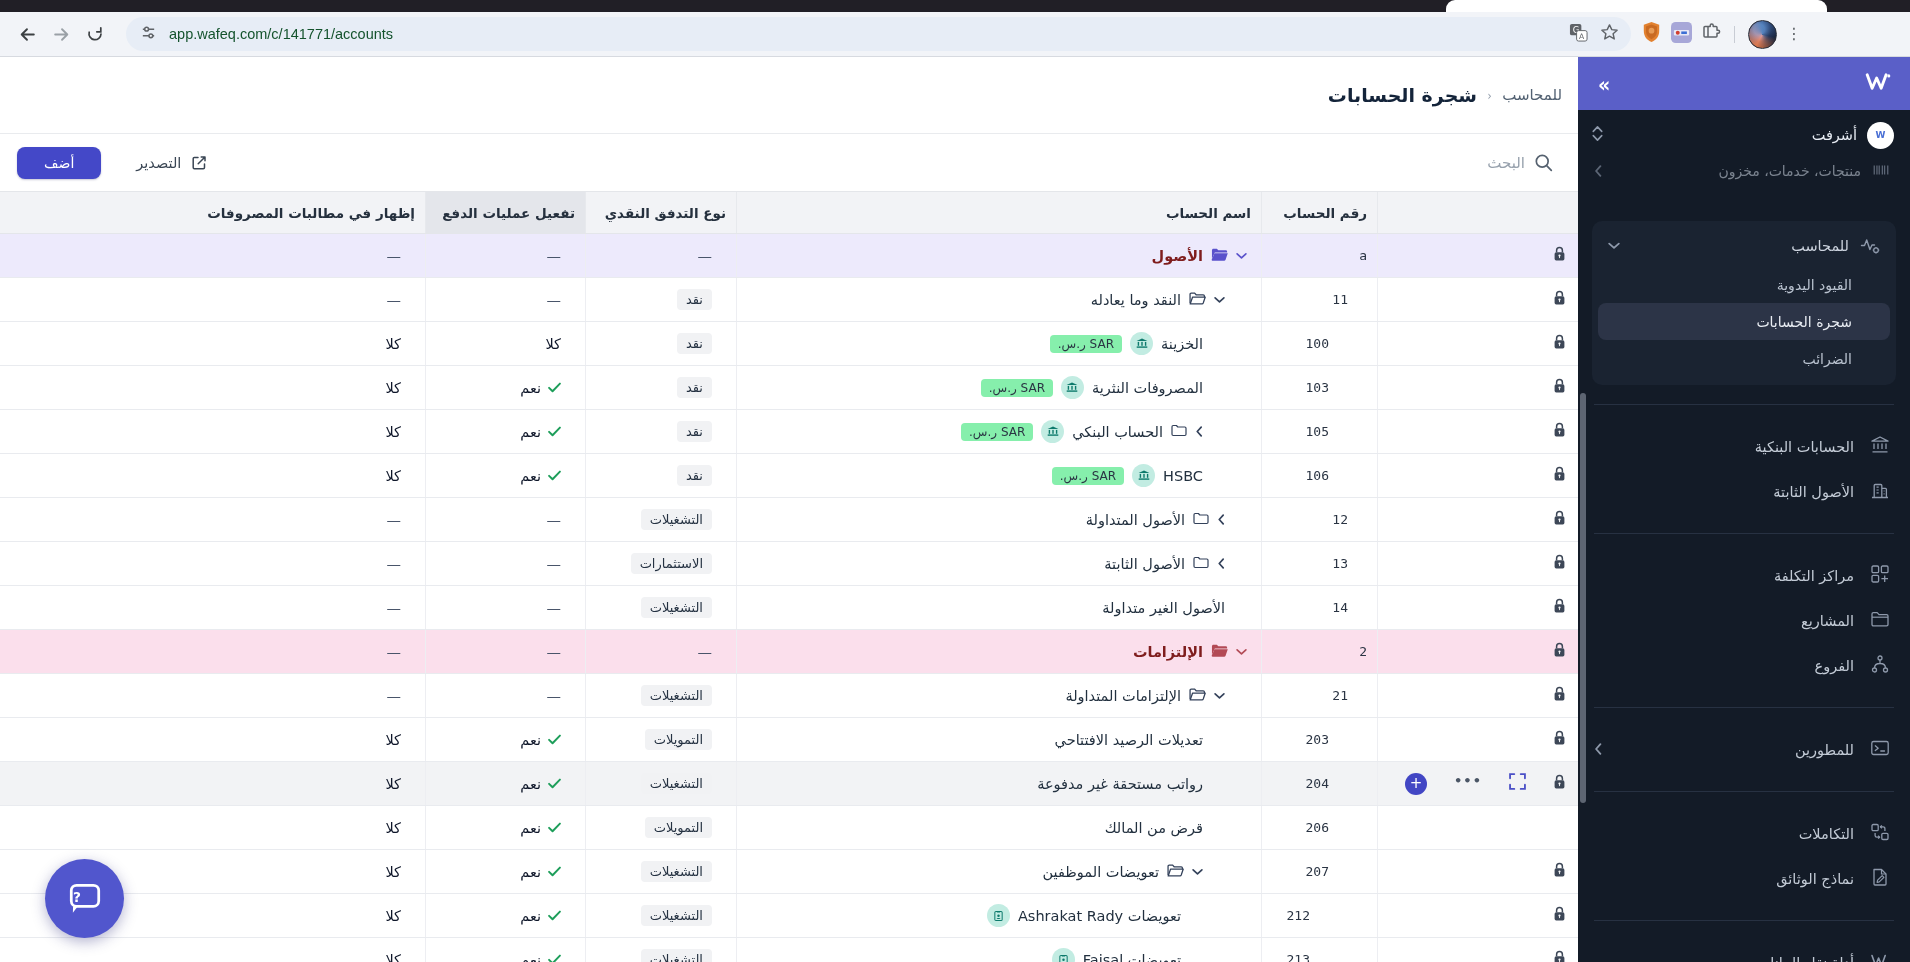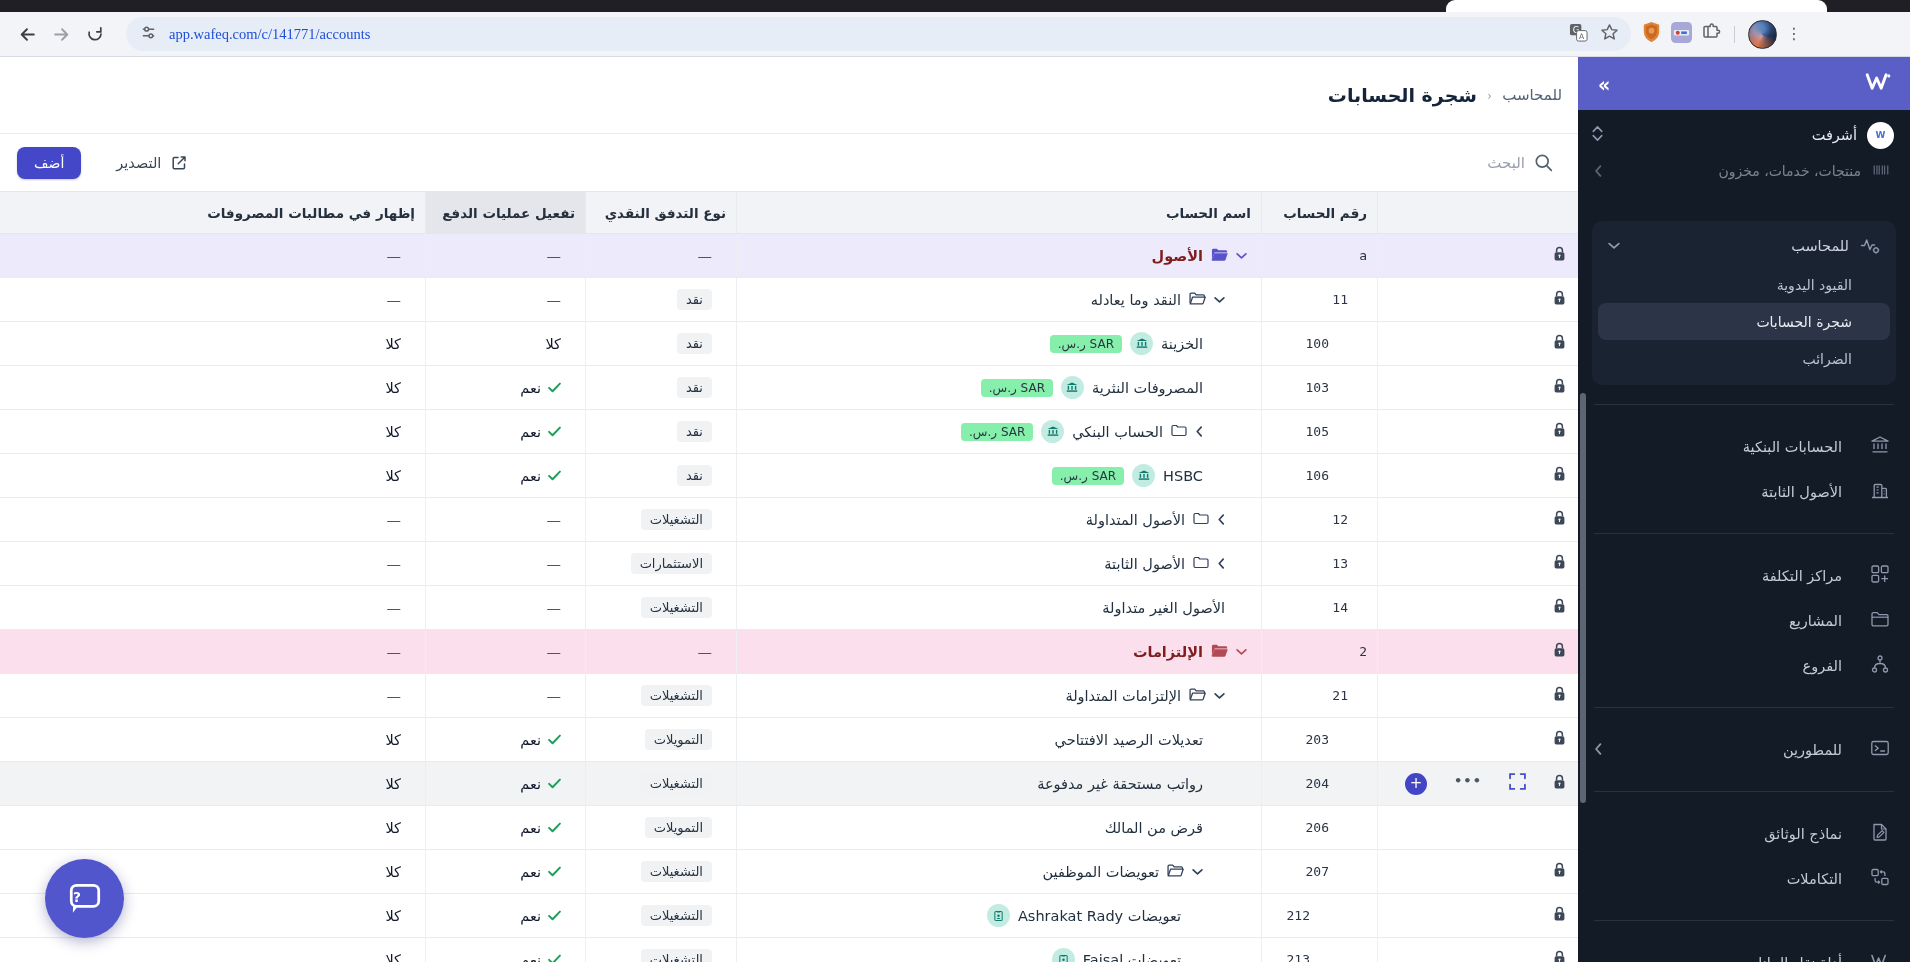--- a/index.html
+++ b/index.html
@@ -10,22 +10,22 @@
   .chrome { direction:ltr; }
   .tabstrip { height:12px; background:#211f26; position:relative; }
   .tabstrip .tab { position:absolute; left:1446px; width:381px; height:12px; background:#fff;
     border-radius:9px 9px 0 0; }
   .chrome-bar { height:45px; background:#f2f4f8; display:flex; align-items:center;
     padding:0 12px 0 10px; border-bottom:1px solid #d7dae0; }
   .nav-ic { width:34px; height:34px; display:flex; align-items:center; justify-content:center;
     border-radius:50%; flex:0 0 auto; }
   .urlbar { flex:1; height:34px; background:#e7edf6; border-radius:17px; margin:0 10px 0 14px;
     display:flex; align-items:center; padding:0 12px 0 14px; max-width:1505px; }
-  .url-text { flex:1; font-size:14.5px; color:#1d4ed8; margin-left:12px; white-space:nowrap;
-    font-family:Liberation Serif, serif; }
+  .url-text { flex:1; font-size:14.5px; color:#14532d; margin-left:12px; white-space:nowrap;
+    font-family:Liberation Sans, sans-serif; }
   .chrome-right { display:flex; align-items:center; gap:9px; }
   .vsep { width:1px; height:17px; background:#c8ccd4; margin:0 4px; }
   .avatar-chrome { width:29px; height:29px; border-radius:50%;
     background:radial-gradient(circle at 38% 32%, #3c5c8f 0 22%, #17233d 48%, #0c111e 72%),
     conic-gradient(from 210deg, #d96a2b, #24406e 40%, #0d1422 70%, #d96a2b); 
     background-blend-mode:screen; border:1px solid #2a2f3a; }
   .kebab { color:#5f6368; font-size:16px; letter-spacing:0; line-height:10px; width:16px; text-align:center; }
 
   
   .app { direction:rtl; display:flex; height:905px; }
@@ -45,40 +45,40 @@
   .sb-clip .row-inner { display:flex; align-items:center; gap:11px; padding:0 20px 0 16px; height:34px;
     margin-top:-6px; font-size:14px; color:#bfc8d4; }
   .sb-clip .spacer { flex:1; }
   .sb-box { background:#1a2331; border-radius:10px; margin:34px 14px 0; padding:5px 6px 8px; }
   .sb-box-head { display:flex; align-items:center; gap:11px; height:40px; padding:0 10px; font-size:14.5px; color:#ccd3de; }
   .sb-box-head .spacer { flex:1; }
   .sb-sub { height:37px; display:flex; align-items:center; padding:0 38px 0 12px; font-size:14px;
     color:#b9c2cf; border-radius:8px; }
   .sb-sub.active { background:#2c3447; color:#e9edf3; }
   .sb-div { height:1px; background:#273142; margin:19px 16px; }
-  .sb-item { height:45px; display:flex; align-items:center; gap:28px; padding:0 20px 0 16px;
+  .sb-item { height:45px; display:flex; align-items:center; gap:16px; padding:0 20px 0 16px;
     font-size:14.5px; color:#c3cbd6; }
   .sb-item .spacer { flex:1; }
   .sb-item svg, .sb-box-head svg, .sb-clip svg { flex:0 0 auto; }
   .sb-scrollbar { position:absolute; left:2px; top:336px; width:6px; height:410px;
     background:#9aa3b1; opacity:.55; border-radius:3px; }
 
   
   .main { flex:1; background:#fff; position:relative; display:flex; flex-direction:column; overflow:hidden; }
   .page-head { height:77px; display:flex; align-items:center; padding:0 16px; gap:10px;
     border-bottom:1px solid #e9ebee; flex:0 0 auto; }
   .crumb-parent { font-size:15px; color:#526172; }
   .crumb-sep { color:#8e99a8; font-size:13px; transform:scaleX(.8); }
   .page-title { font-size:19px; font-weight:bold; color:#14243a; }
   .toolbar { height:57px; display:flex; align-items:center; padding:0 25px 0 17px; gap:0; flex:0 0 auto; }
   .search { display:flex; align-items:center; gap:9px; color:#97a1ad; font-size:15px; }
   .toolbar .spacer { flex:1; }
   .export-btn { display:flex; align-items:center; gap:9px; color:#3a4654; font-size:14.5px; margin-left:35px; }
   .add-btn { background:#4448c8; color:#fff; font-size:14px; border:none; border-radius:8px;
-    padding:8px 17px; box-shadow:0 1px 2px rgba(30,30,90,.25); font-family:inherit; }
+    padding:8px 27px; box-shadow:0 1px 2px rgba(30,30,90,.25); font-family:inherit; }
 
   
   .tbl { flex:1; display:flex; flex-direction:column; overflow:hidden; direction:rtl; }
   .tgrid { display:grid; grid-template-columns:201px 116px 1fr 151px 160px 425px; }
   .thead { height:43px; background:#f2f3f6; border-top:1px solid #e4e6ea; border-bottom:1px solid #e4e6ea;
     font-size:13.5px; font-weight:bold; color:#25303e; flex:0 0 auto; }
   .thead > div { display:flex; align-items:center; padding:0 10px; border-left:1px solid #e7e9ed; }
   .thead > div:last-child { border-left:none; }
   .thead .hc-pay { background:#e4e6eb; }
   .tbody { flex:1; overflow:hidden; }
@@ -300,35 +300,35 @@
             </svg></span>
           <span>للمطورين</span>
           <span class="spacer"></span>
           <span><svg width="8" height="12" viewBox="0 0 6 10">
               <path d="M5 1L1.4 5 5 9" fill="none" stroke="#8e99ab" stroke-width="1.5" stroke-linecap="round" stroke-linejoin="round"></path>
             </svg></span>
         </div>
         <div class="sb-div"></div>
         <div class="sb-item">
           <span><svg width="20" height="20" viewBox="0 0 20 20">
-              <path d="M4 2.5h7.5l4.5 4.5v10c0 .6-.4 1-1 1H5c-.6 0-1-.4-1-1z" fill="none" stroke="#8e99ab" stroke-width="1.3" stroke-linejoin="round"></path>
-              <path d="M11.5 2.5V7H16" fill="none" stroke="#8e99ab" stroke-width="1.2"></path>
-              <path d="M7.6 13.2l4.6-4.6 1.7 1.7-4.6 4.6-2.2.5z" fill="none" stroke="#8e99ab" stroke-width="1.2" stroke-linejoin="round"></path>
-            </svg></span>
-          <span>نماذج الوثائق</span>
-          <span class="spacer"></span>
-        </div>
-        <div class="sb-item">
-          <span><svg width="20" height="20" viewBox="0 0 20 20">
               <rect x="2" y="2.5" width="6.2" height="6.2" rx="1.2" fill="none" stroke="#8e99ab" stroke-width="1.3"></rect>
               <rect x="11.8" y="11.3" width="6.2" height="6.2" rx="1.2" fill="none" stroke="#8e99ab" stroke-width="1.3"></rect>
               <path d="M14.9 8.9V6.6c0-1-.8-1.8-1.8-1.8h-2.6M5.1 11.1v2.3c0 1 .8 1.8 1.8 1.8h2.6" fill="none" stroke="#8e99ab" stroke-width="1.3"></path>
               <path d="M11.9 3.4l-1.5 1.4 1.5 1.4M8.1 16.6l1.5-1.4-1.5-1.4" fill="none" stroke="#8e99ab" stroke-width="1.3" stroke-linejoin="round"></path>
             </svg></span>
           <span>التكاملات</span>
+          <span class="spacer"></span>
+        </div>
+        <div class="sb-item">
+          <span><svg width="20" height="20" viewBox="0 0 20 20">
+              <path d="M4 2.5h7.5l4.5 4.5v10c0 .6-.4 1-1 1H5c-.6 0-1-.4-1-1z" fill="none" stroke="#8e99ab" stroke-width="1.3" stroke-linejoin="round"></path>
+              <path d="M11.5 2.5V7H16" fill="none" stroke="#8e99ab" stroke-width="1.2"></path>
+              <path d="M7.6 13.2l4.6-4.6 1.7 1.7-4.6 4.6-2.2.5z" fill="none" stroke="#8e99ab" stroke-width="1.2" stroke-linejoin="round"></path>
+            </svg></span>
+          <span>نماذج الوثائق</span>
           <span class="spacer"></span>
         </div>
         <div class="sb-div"></div>
         <div class="sb-item">
           <span><svg width="20" height="20" viewBox="0 0 20 20">
               <path d="M2 4.5l3.6 10 3-7.5 3 7.5 3.6-10" fill="none" stroke="#8e99ab" stroke-width="1.6" stroke-linecap="round" stroke-linejoin="round"></path>
               <path d="M17.3 17v-4.5M15.8 14l1.5-1.6 1.5 1.6" fill="none" stroke="#8e99ab" stroke-width="1.3" stroke-linecap="round" stroke-linejoin="round"></path>
             </svg></span>
           <span>أداة نقل البيانات</span>
           <span class="spacer"></span>

